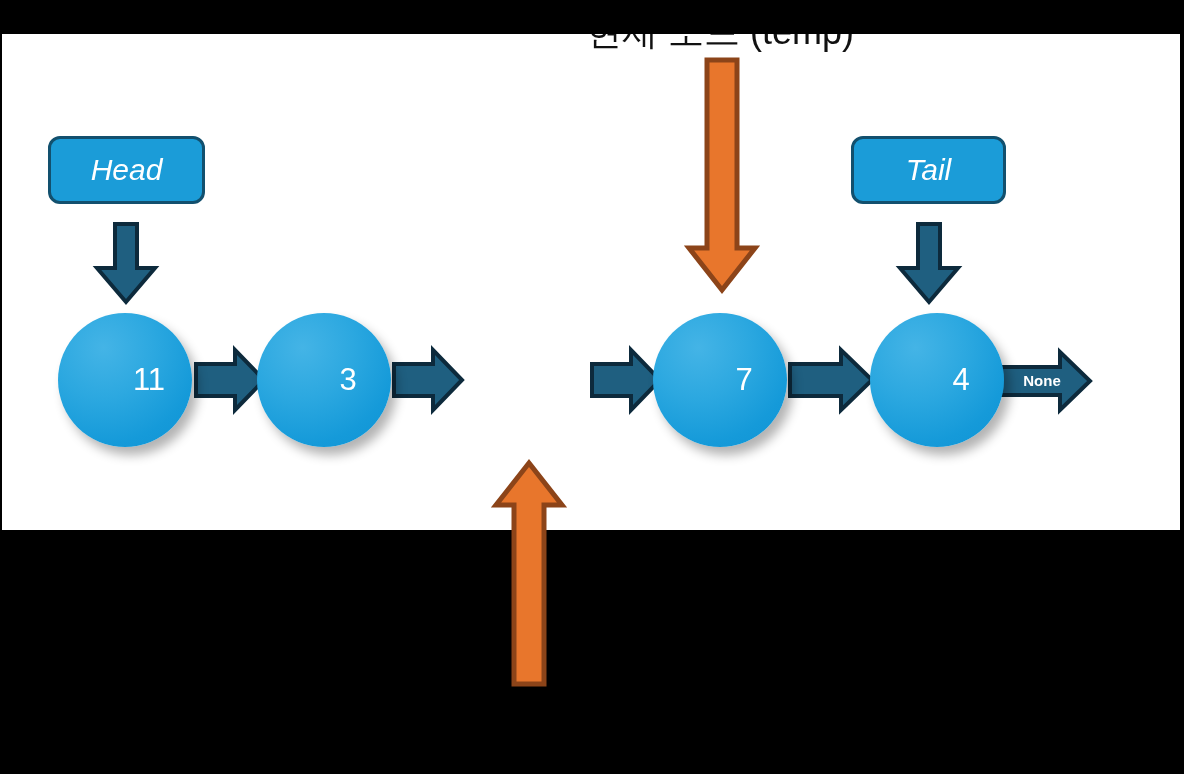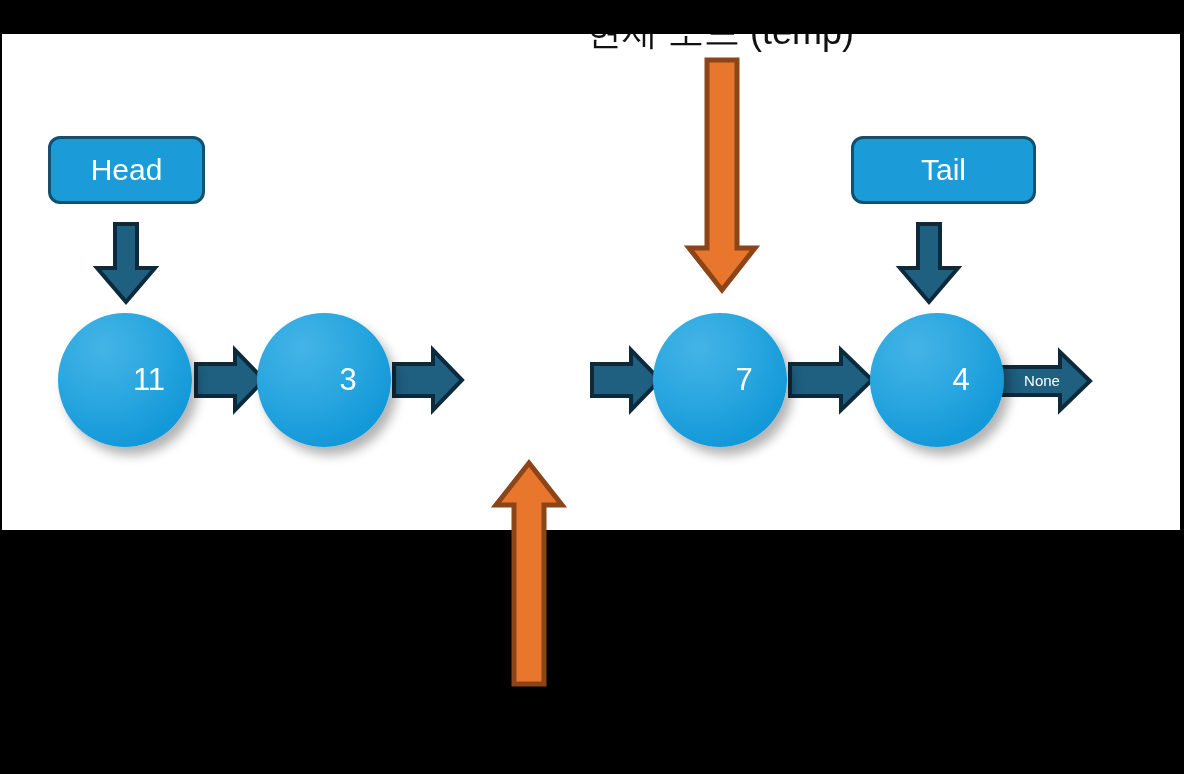--- a/index.html
+++ b/index.html
@@ -60,23 +60,24 @@
     box-sizing: border-box;
     background: #1b9cd8;
     border: 3px solid #12506e;
     border-radius: 12px;
     display: flex;
     align-items: center;
     justify-content: center;
     color: #ffffff;
     font-size: 30px;
     z-index: 12;
+    font-style: italic;
   }
   #head-box { left: 48px;  top: 136px; width: 157px; height: 68px; }
-  #tail-box { left: 851px; top: 136px; width: 185px; height: 68px; }
+  #tail-box { left: 851px; top: 136px; width: 155px; height: 68px; }
 
   
   .circle {
     position: absolute;
     width: 134px;
     height: 134px;
     border-radius: 50%;
     background: radial-gradient(circle at 34% 26%, #44b4e6 0%, #2ca8e0 38%, #159ad9 72%, #0f93d4 100%);
     box-shadow: 6px 8px 11px rgba(0,0,0,0.30);
     display: flex;
@@ -98,21 +99,21 @@
   }
   .arrows .hit { pointer-events: auto; }
   .none-label {
     position: absolute;
     left: 1014px;
     top: 372px;
     width: 56px;
     text-align: center;
     color: #ffffff;
     font-size: 15px;
-    font-weight: normal;
+    font-weight: bold;
     z-index: 16;
   }
 </style>
 </head>
 <body>
 
 <div id="stage">
 
   <div class="canvas"></div>
 

